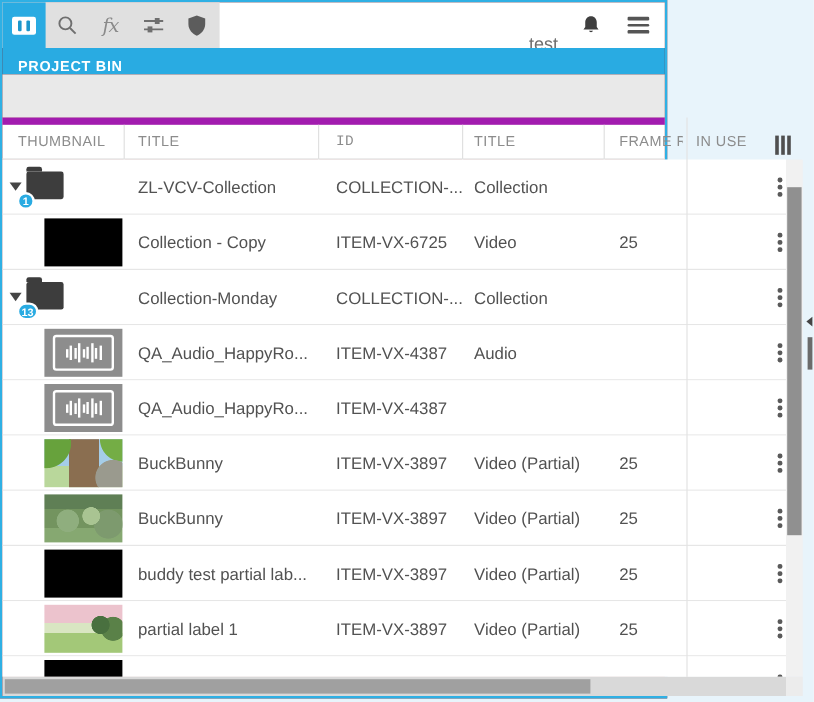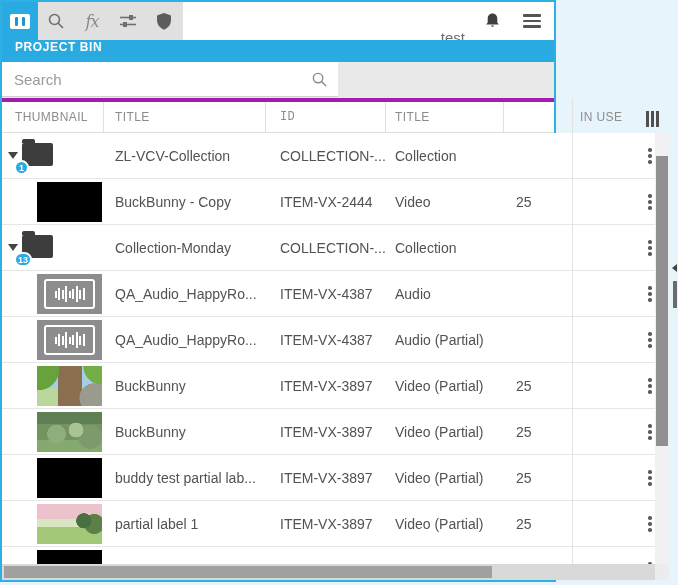--- a/index.html
+++ b/index.html
@@ -13,32 +13,32 @@
   .tool.active { background:#29abe2; }
   .bin-icon { position:relative; width:20px; height:15px; background:#fff; border-radius:2px; display:flex; align-items:center; justify-content:space-evenly; }
   .bin-icon b { width:3px; height:9px; background:#1d97cc; border-radius:1px; }
   .fx-glyph { font-family:"DejaVu Serif",serif; font-style:italic; font-size:16px; color:#8a8a8a; letter-spacing:-1px; }
   .topbar-right { position:absolute; right:10px; top:0; height:38px; display:flex; align-items:center; gap:18px; }
   .username { font-size:15px; color:#6f6f6f; cursor:pointer;margin-top:32px; }
   .burger { display:flex; flex-direction:column; gap:2.6px; cursor:pointer; padding:3px; }
   .burger i { width:18px; height:2.8px; background:#555; border-radius:1px; }
 
   
-  .panelbar { position:absolute; left:0; top:38px; width:100%; height:22px; background:#29abe2; color:#fff; font-size:12px; font-weight:bold; letter-spacing:.6px; display:flex; align-items:flex-start; padding-left:13px; }
+  .panelbar { position:absolute; left:0; top:38px; width:100%; height:22px; background:#29abe2; color:#fff; font-size:12px; font-weight:bold; letter-spacing:.6px; display:flex; align-items:flex-end; padding-left:13px; }
 
   
   .searchrow { position:absolute; left:0; top:60px; width:100%; height:36px; background:#e9e9e9; }
   .search-box { position:absolute; left:0; top:0; width:336px; height:35px; background:#fff; border-bottom:1px solid #cfcfcf; }
   .search-box input { width:100%; height:100%; border:0; outline:none; padding:0 34px 0 12px; font-size:15px; color:#555; background:transparent; font-family:"Liberation Sans",sans-serif; }
   .search-box input::placeholder { color:#9a9a9a; }
   .search-box svg { position:absolute; right:10px; top:9px; }
   .ps-btn { position:absolute; right:2px; top:7px; height:24px; padding:0 12px; background:#29abe2; border:0; border-radius:3px; color:#fff; font-size:13px; font-family:"Liberation Sans",sans-serif; cursor:pointer; }
 
   
-  .thead { position:absolute; left:0; top:96px; width:100%; height:35px; background:#fff; border-top:4px solid #a21caf; border-bottom:1px solid #e0e0e0; font-size:12px; color:#8c8c8c; letter-spacing:.4px; }
+  .thead { position:absolute; left:0; top:96px; width:100%; height:35px; background:#fff; border-top:6px solid #a21caf; border-bottom:1px solid #e0e0e0; font-size:12px; color:#8c8c8c; letter-spacing:.4px; }
   .thead .hcell { position:absolute; top:0; height:100%; display:flex; align-items:center; white-space:nowrap; overflow:hidden; }
   .h-thumb { left:13px; width:85px; }
   .h-title { left:113px; width:145px; }
   .h-id    { left:278px; width:100px;font-family:Liberation Mono, monospace; }
   .h-type  { left:393px; width:105px; }
   .h-rate  { left:514px; width:53px; }
   .h-inuse { left:578px; width:60px; }
   .hdiv { position:absolute; top:0; height:35px; border-left:1px solid #e0e0e0; }
   .col-icon { position:absolute; left:644px; top:9px; display:flex; gap:2px; cursor:pointer; }
   .col-icon i { width:3px; height:16px; background:#4f4f4f; }
@@ -146,34 +146,28 @@
           <i></i>
         </span>
     </div>
   </div>
 
   <div class="panelbar">
     <span>PROJECT BIN</span>
   </div>
 
   <div class="searchrow">
-    <div class="search-box">
-      <input type="text" placeholder="Search" style="">
-      <svg width="17" height="17" viewBox="0 0 18 18" style="cursor:pointer">
-        <circle cx="7.5" cy="7.5" r="5" fill="none" stroke="#8a8a8a" stroke-width="1.5"></circle>
-        <line x1="11.3" y1="11.3" x2="16" y2="16" stroke="#8a8a8a" stroke-width="1.5"></line>
-      </svg>
-    </div>
   </div>
 
   <div class="thead">
     <div class="hcell h-thumb">THUMBNAIL</div>
     <div class="hcell h-title">TITLE</div>
     <div class="hcell h-id">ID</div>
     <div class="hcell h-type">TITLE</div>
+    <div class="hcell h-rate">FRAME R</div>
     <div class="hcell h-inuse">IN USE</div>
     <i class="hdiv" style="left:101px"></i>
     <i class="hdiv" style="left:263px"></i>
     <i class="hdiv" style="left:383px"></i>
     <i class="hdiv" style="left:501px"></i>
     <span class="col-icon">
         <i></i>
         <i></i>
         <i></i>
       </span>
@@ -191,22 +185,22 @@
     <span class="kebab">
           <i></i>
           <i></i>
           <i></i>
         </span>
   </div>
       <div class="row">
 
     <div class="thumb thumb-black"></div>
 
-    <div class="cell c-title">BuckBunny - Copy</div>
-    <div class="cell c-id">ITEM-VX-2444</div>
+    <div class="cell c-title">Collection - Copy</div>
+    <div class="cell c-id">ITEM-VX-6725</div>
     <div class="cell c-type">Video</div>
     <div class="cell c-rate">25</div>
     <span class="kebab">
           <i></i>
           <i></i>
           <i></i>
         </span>
   </div>
       <div class="row row-collection">
     <span class="disclosure"></span>
@@ -255,21 +249,20 @@
           <i></i>
           <i></i>
           <i></i>
           <i></i>
           <i></i>
           <i></i>
         </div>
 
     <div class="cell c-title">QA_Audio_HappyRo...</div>
     <div class="cell c-id">ITEM-VX-4387</div>
-    <div class="cell c-type">Audio (Partial)</div>
     <div class="cell c-rate"></div>
     <span class="kebab">
           <i></i>
           <i></i>
           <i></i>
         </span>
   </div>
       <div class="row">
 
     <div class="thumb thumb-bunny-tree"></div>

